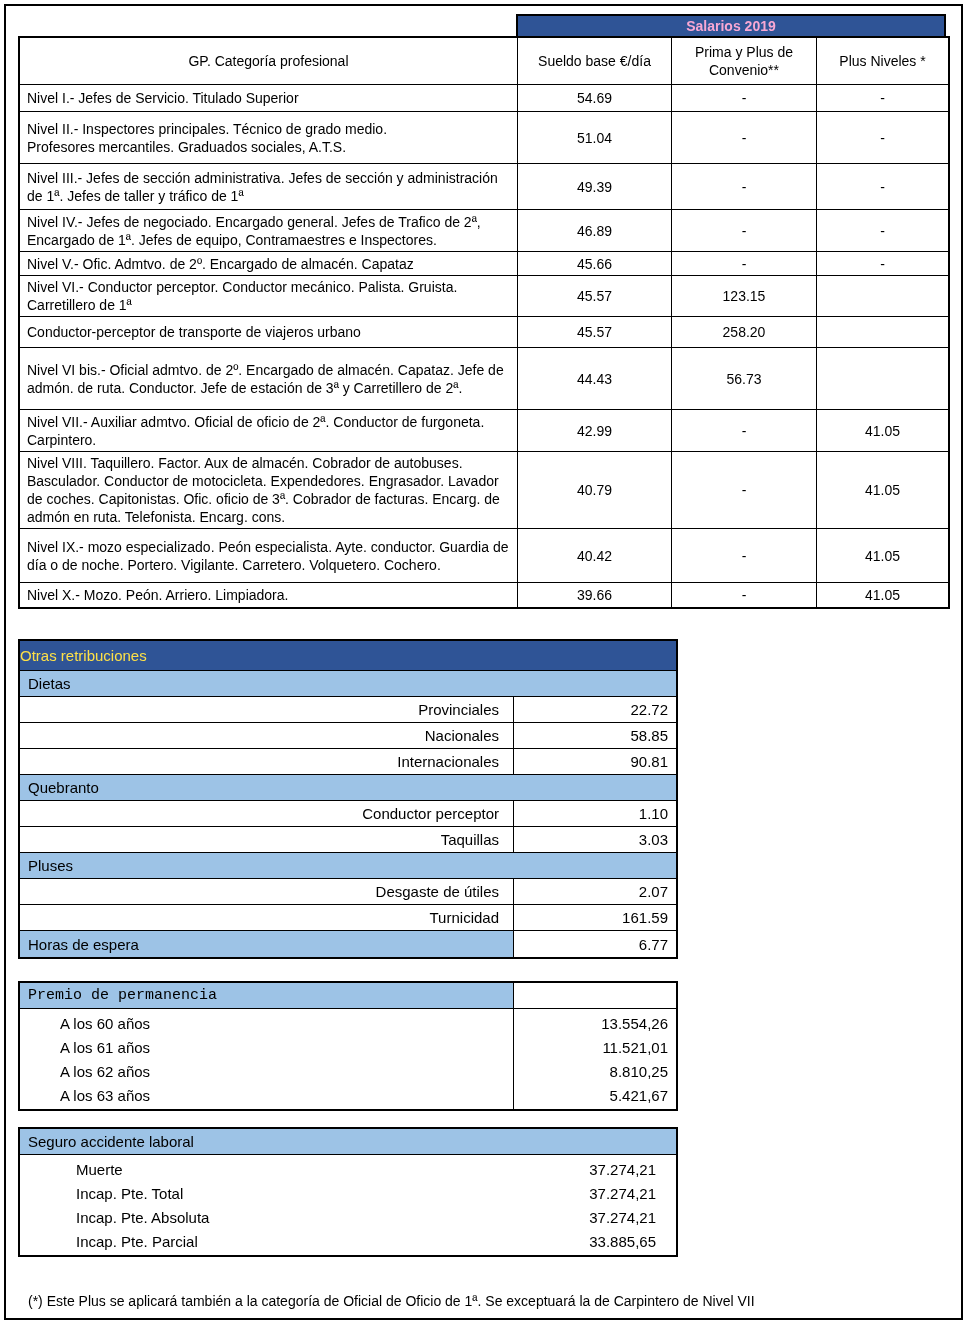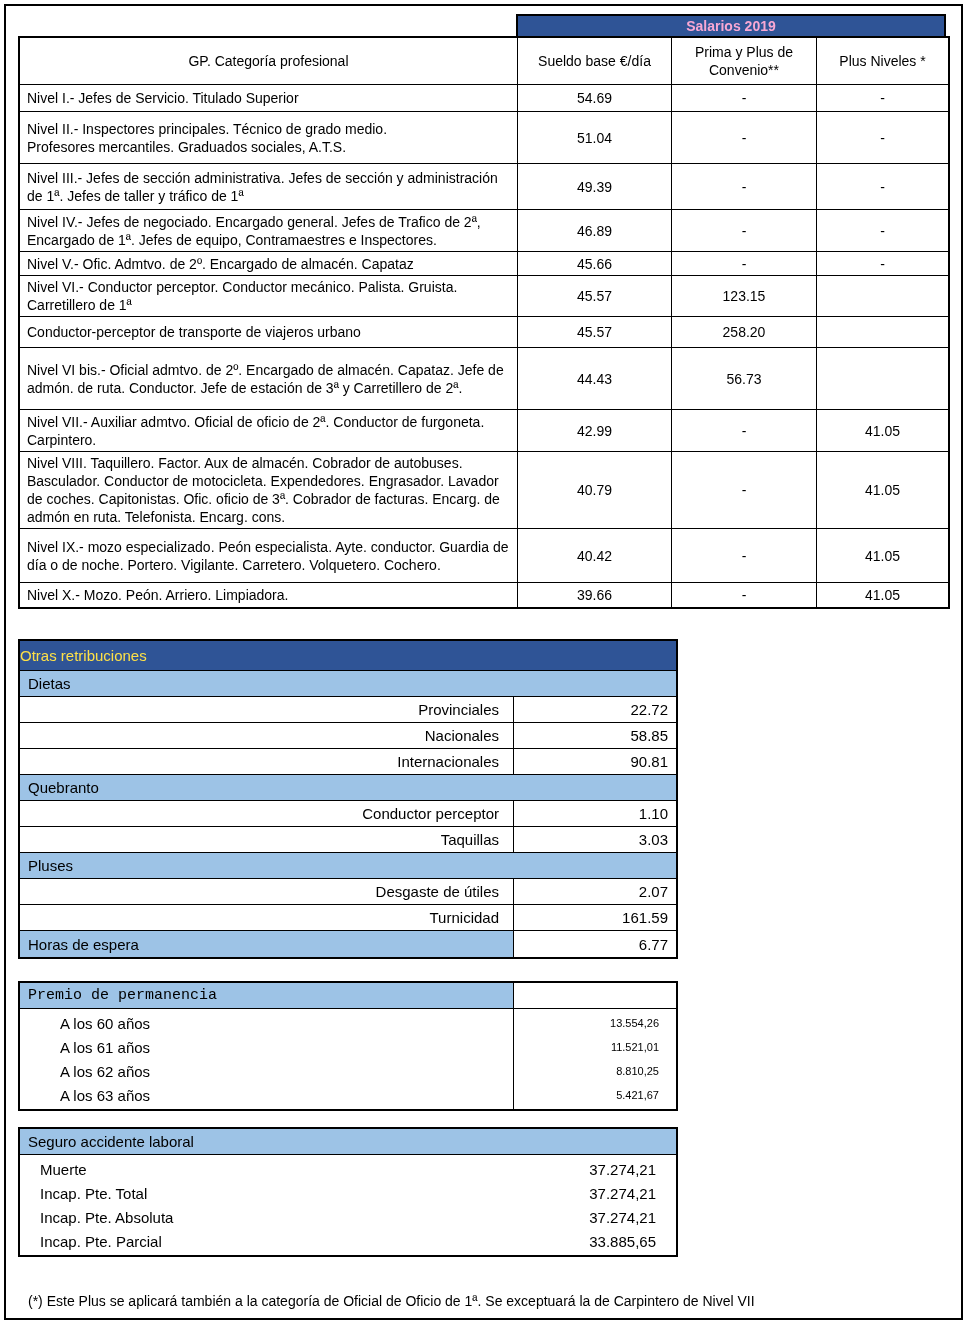--- a/index.html
+++ b/index.html
@@ -49,24 +49,24 @@
   .t2-footer{border-bottom:none;}
   .t2-footer .lbl{background:var(--light);justify-content:flex-start;padding-left:8px;}
 
   
   .t3-head{display:grid;grid-template-columns:494px 162px;height:26px;border-bottom:1px solid var(--border);font-size:15px;font-family:Liberation Mono, monospace;}
   .t3-head .hl{background:var(--light);display:flex;align-items:center;padding-left:8px;border-right:1px solid var(--border);}
   .t3-body{display:grid;grid-template-columns:494px 162px;}
   .t3-labels{border-right:1px solid var(--border);padding:2px 0;}
   .t3-values{padding:2px 0;}
   .t3-labels div{height:24px;display:flex;align-items:center;padding-left:8px;font-size:15px;margin-left:32px;}
-  .t3-values div{height:24px;display:flex;align-items:center;justify-content:flex-end;padding-right:17px;font-size:11px;}
-
-  
-  .t4-body{padding:2px 12px;}
+  .t3-values div{height:24px;display:flex;align-items:center;justify-content:flex-end;padding-right:8px;font-size:15px;}
+
+  
+  .t4-body{padding:2px 12px;margin-left:36px;}
   .t4-row{height:24px;display:flex;align-items:center;justify-content:space-between;padding:0 8px;font-size:15px;}
 
   .gap-a{height:30px;}
   .gap-b{height:22px;}
   .gap-c{height:16px;}
 
   .footnotes{margin:36px 0 0 10px;}
   .footnote{font-size:14px;margin-bottom:22px;}
 </style>
 </head>

